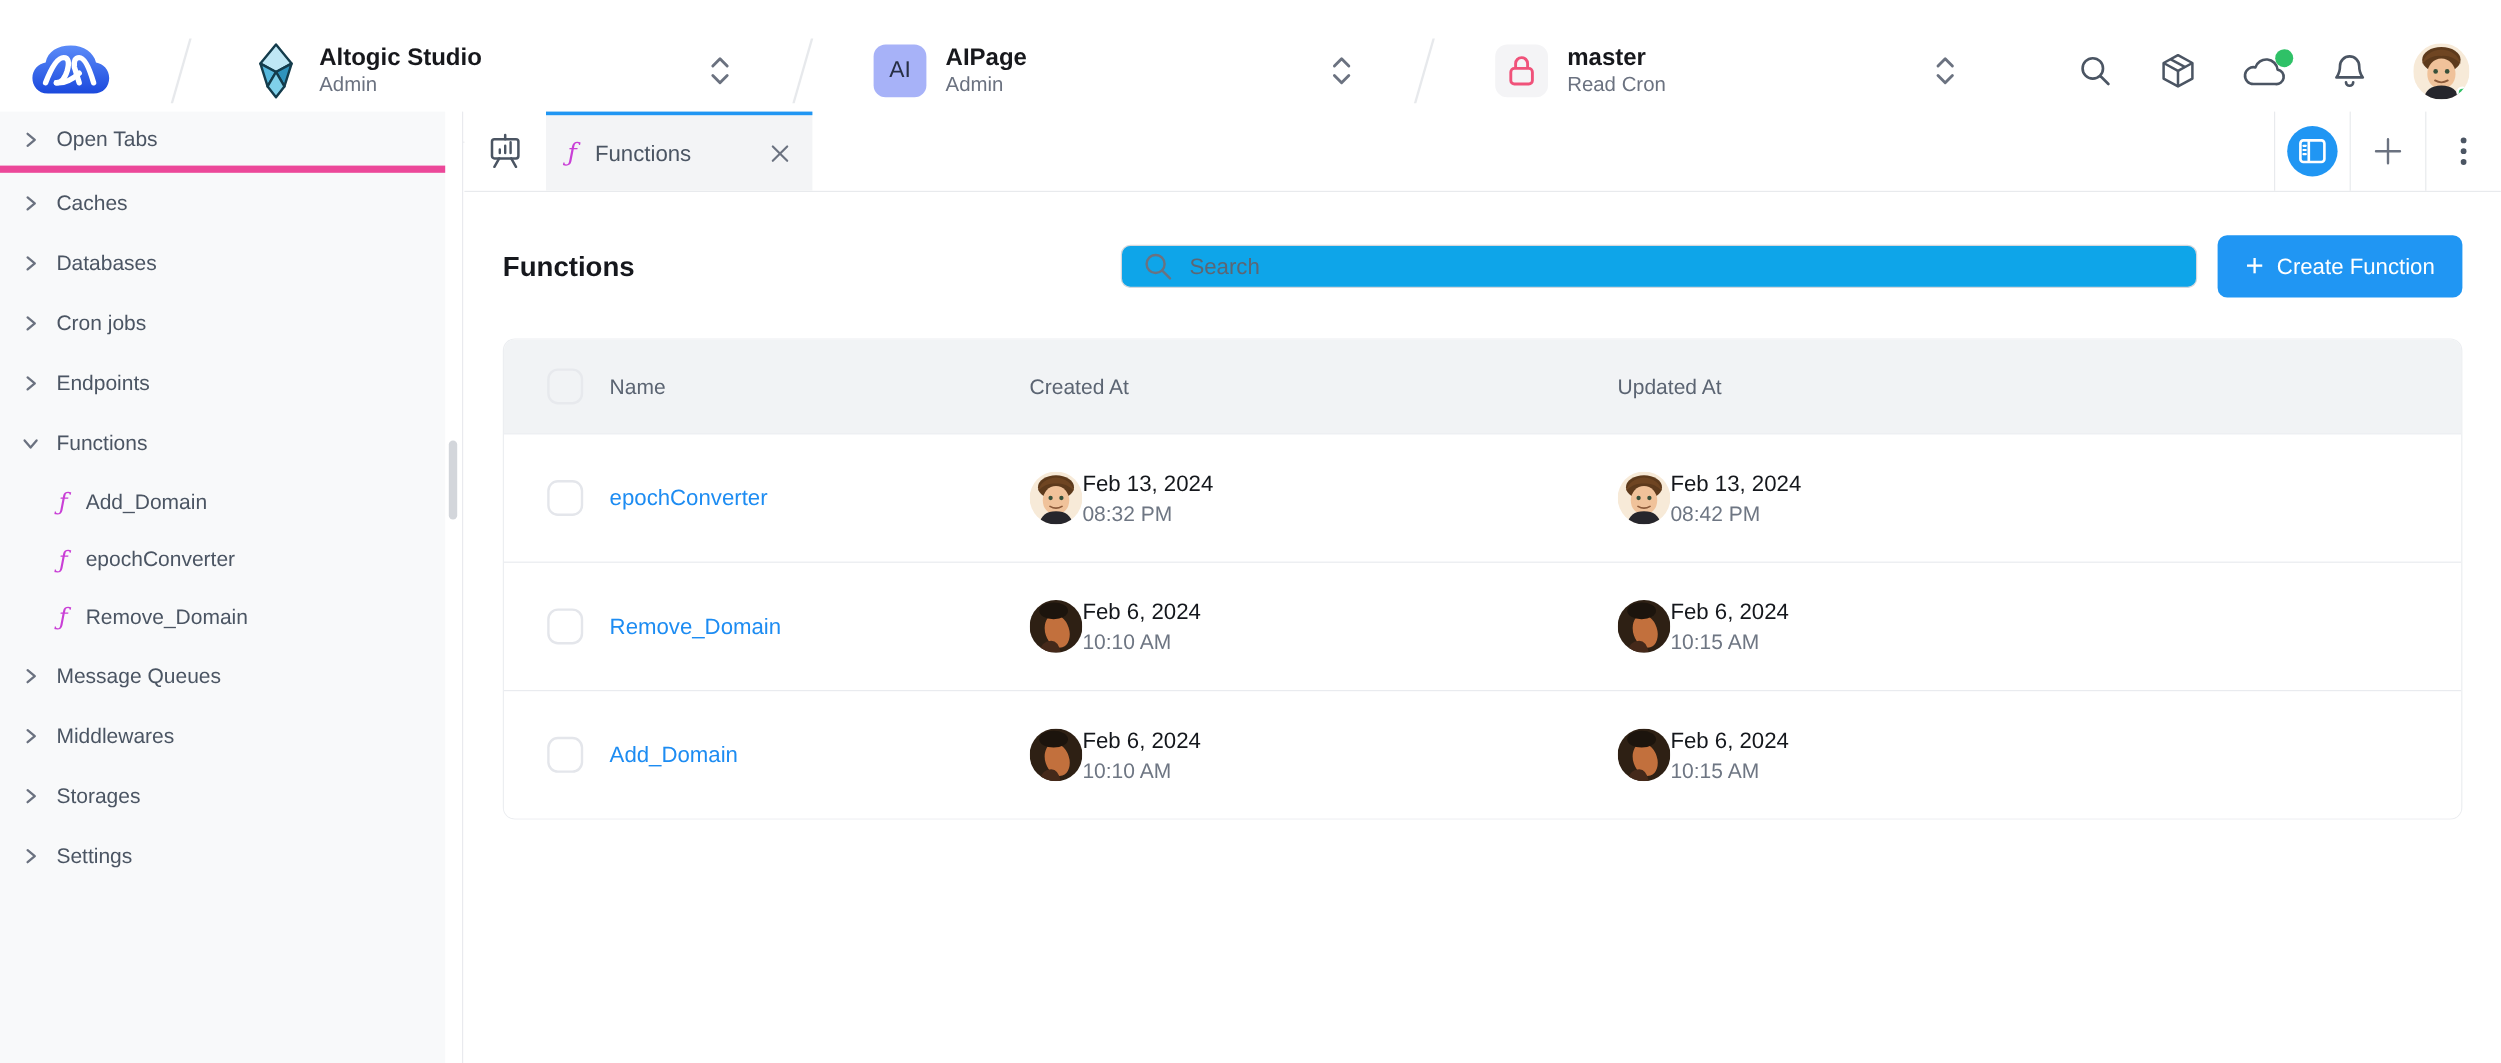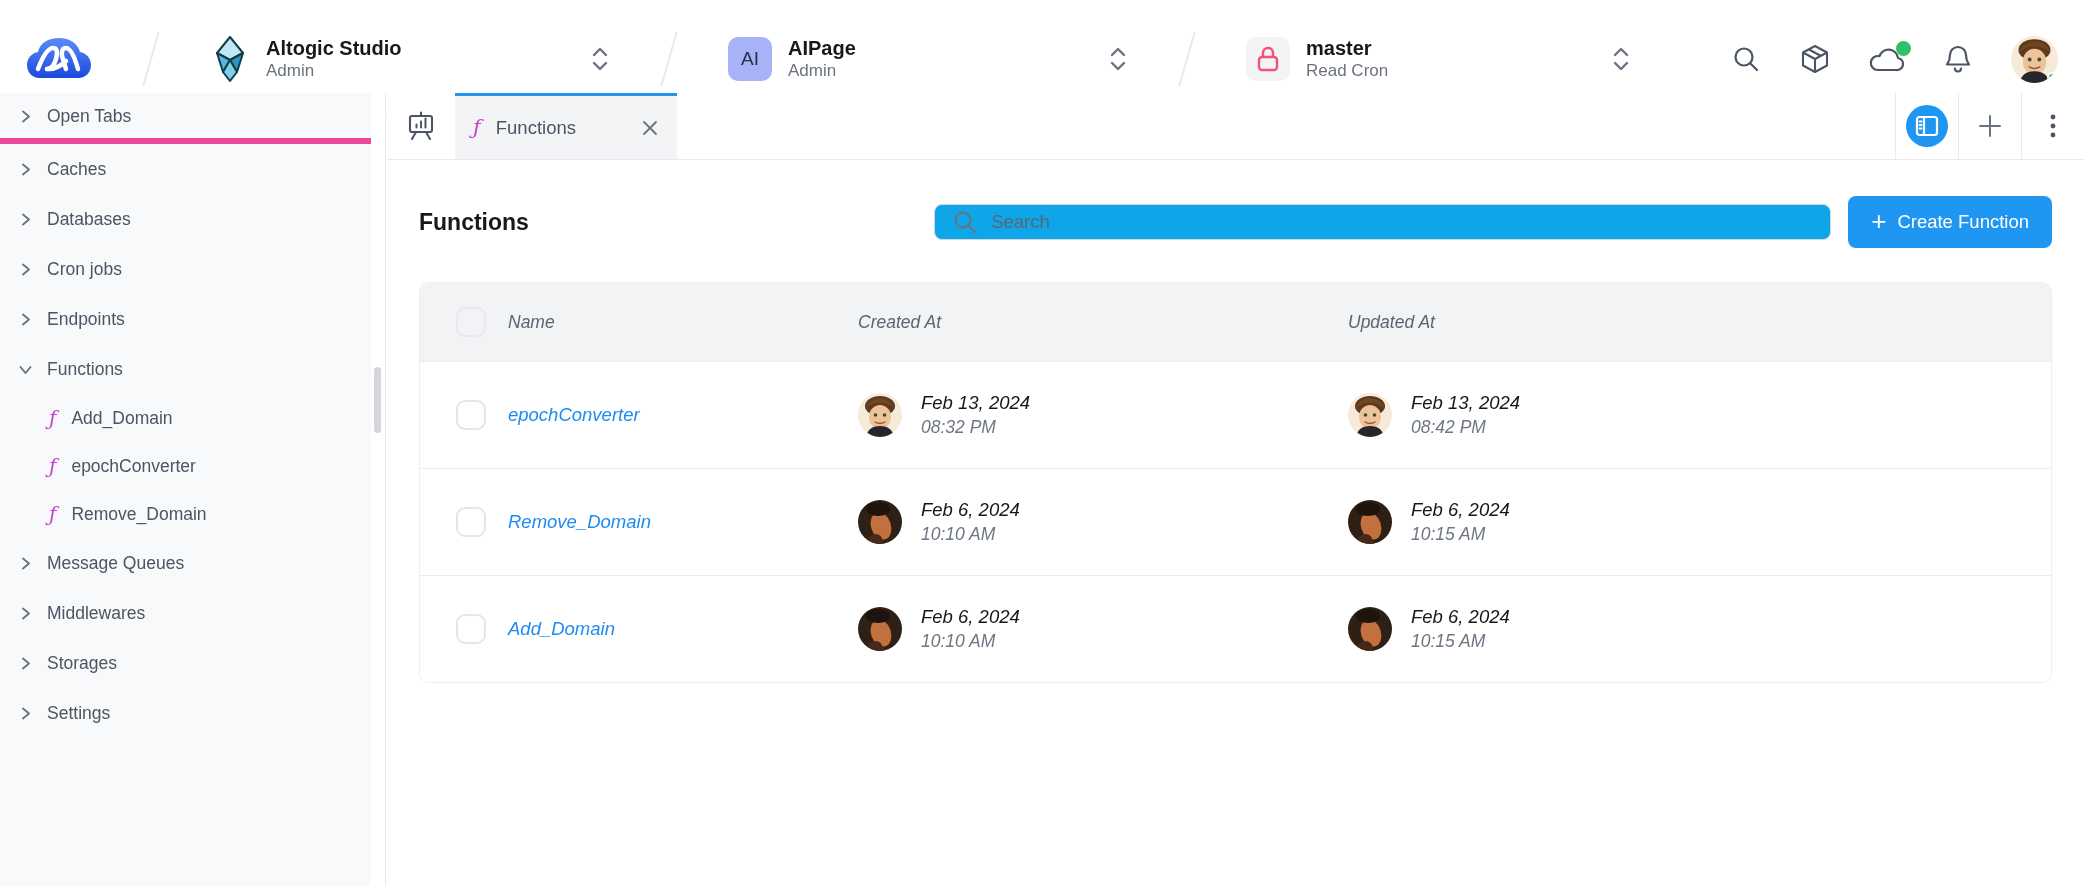--- a/index.html
+++ b/index.html
@@ -75,31 +75,31 @@
   .search-box input { border:none; outline:none; flex:1; font-size:18.5px;
     color:#374151; font-family:"Liberation Sans", sans-serif; background:transparent; }
   .search-box input::placeholder { color:#5d6673; }
   .create-btn { margin-left:17px; height:52px; padding:0 23px; border:none;
     border-radius:8px; background:#2096f3; color:#fff; font-size:18.5px;
     font-family:"Liberation Sans", sans-serif; display:flex; align-items:center;
     gap:11px; cursor:pointer; }
   .plus-glyph { font-size:26px; font-weight:300; line-height:1; margin-top:-2px; }
 
   
-  .card { border:1px solid #eceef1; border-radius:10px; overflow:hidden; background:#fff;font-style:italic; }
+  .card { border:1px solid #eceef1; border-radius:10px; overflow:hidden; background:#fff; }
   .thead { display:grid; grid-template-columns:88px 350px 490px 1fr; height:78px;
     align-items:center; background:#f1f3f5; color:#5b6472; font-size:17.5px; }
   .trow { display:grid; grid-template-columns:88px 350px 490px 1fr; height:107px;
     align-items:center; background:#fff; border-top:1px solid #e9ebef; }
   .cell-check { padding-left:36px; }
   .checkbox { width:30px; height:30px; border:2px solid #e4e6eb; border-radius:9px;
     background:#fff; cursor:pointer; }
   .checkbox.header-cb { border-color:#e7e9ed; background:transparent; }
   .name-link { font-size:18.5px; color:#1d8cf2; text-decoration:none; cursor:pointer; }
-  .datecell { display:flex; align-items:center; gap:19px; }
+  .datecell { display:flex; align-items:flex-end; }
   .avatar-sm { width:44px; height:44px; border-radius:50%; overflow:hidden; flex:none; }
   .dt { display:flex; flex-direction:column; gap:7px; }
   .dt .d { font-size:18.5px; color:#14171c; line-height:1; }
   .dt .t { font-size:17.5px; color:#6e7683; line-height:1; }
 
   svg { display:block; }
 </style>
 </head>
 <body>
 

